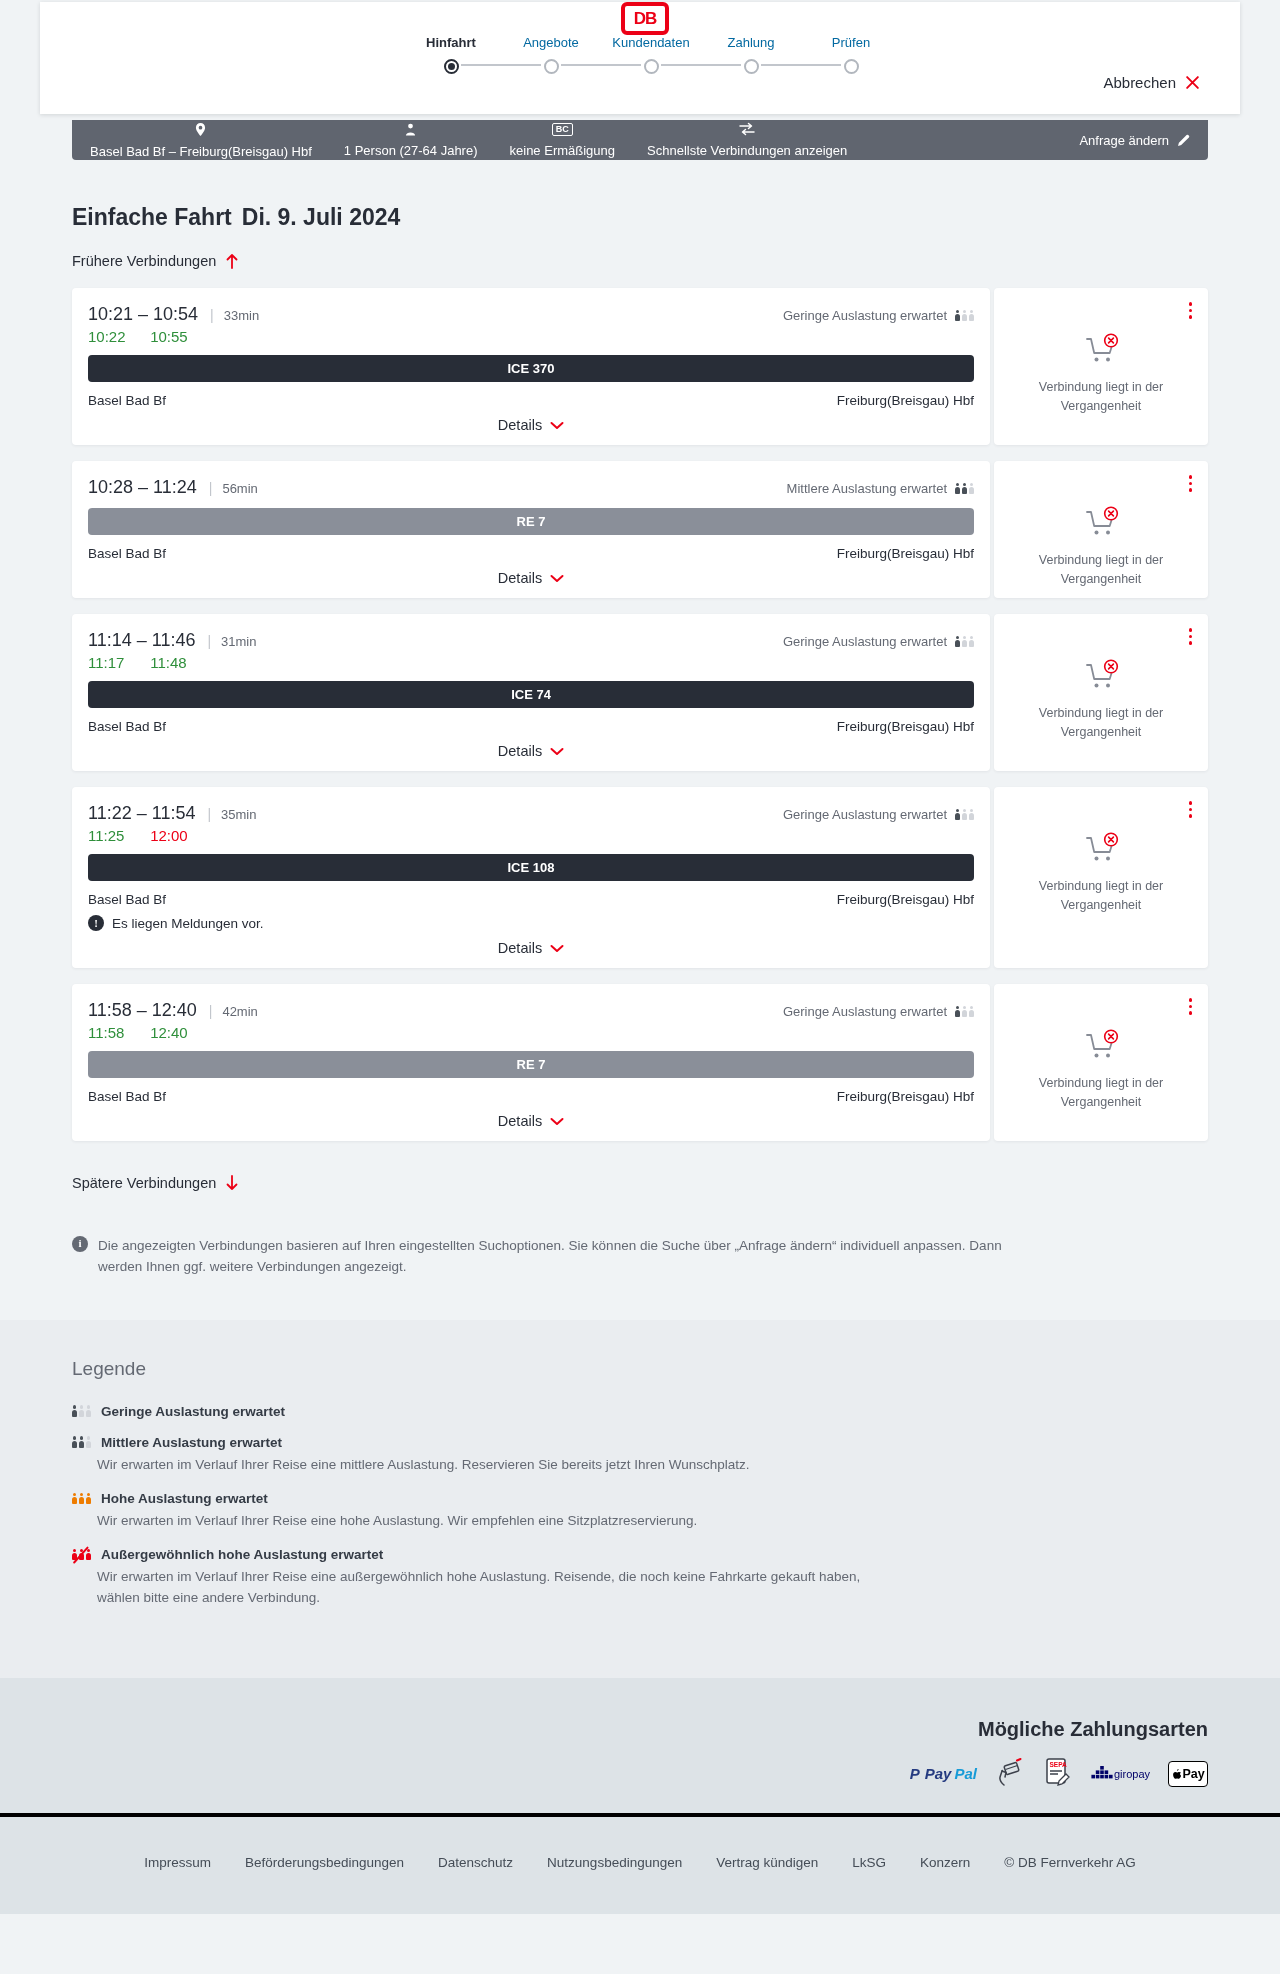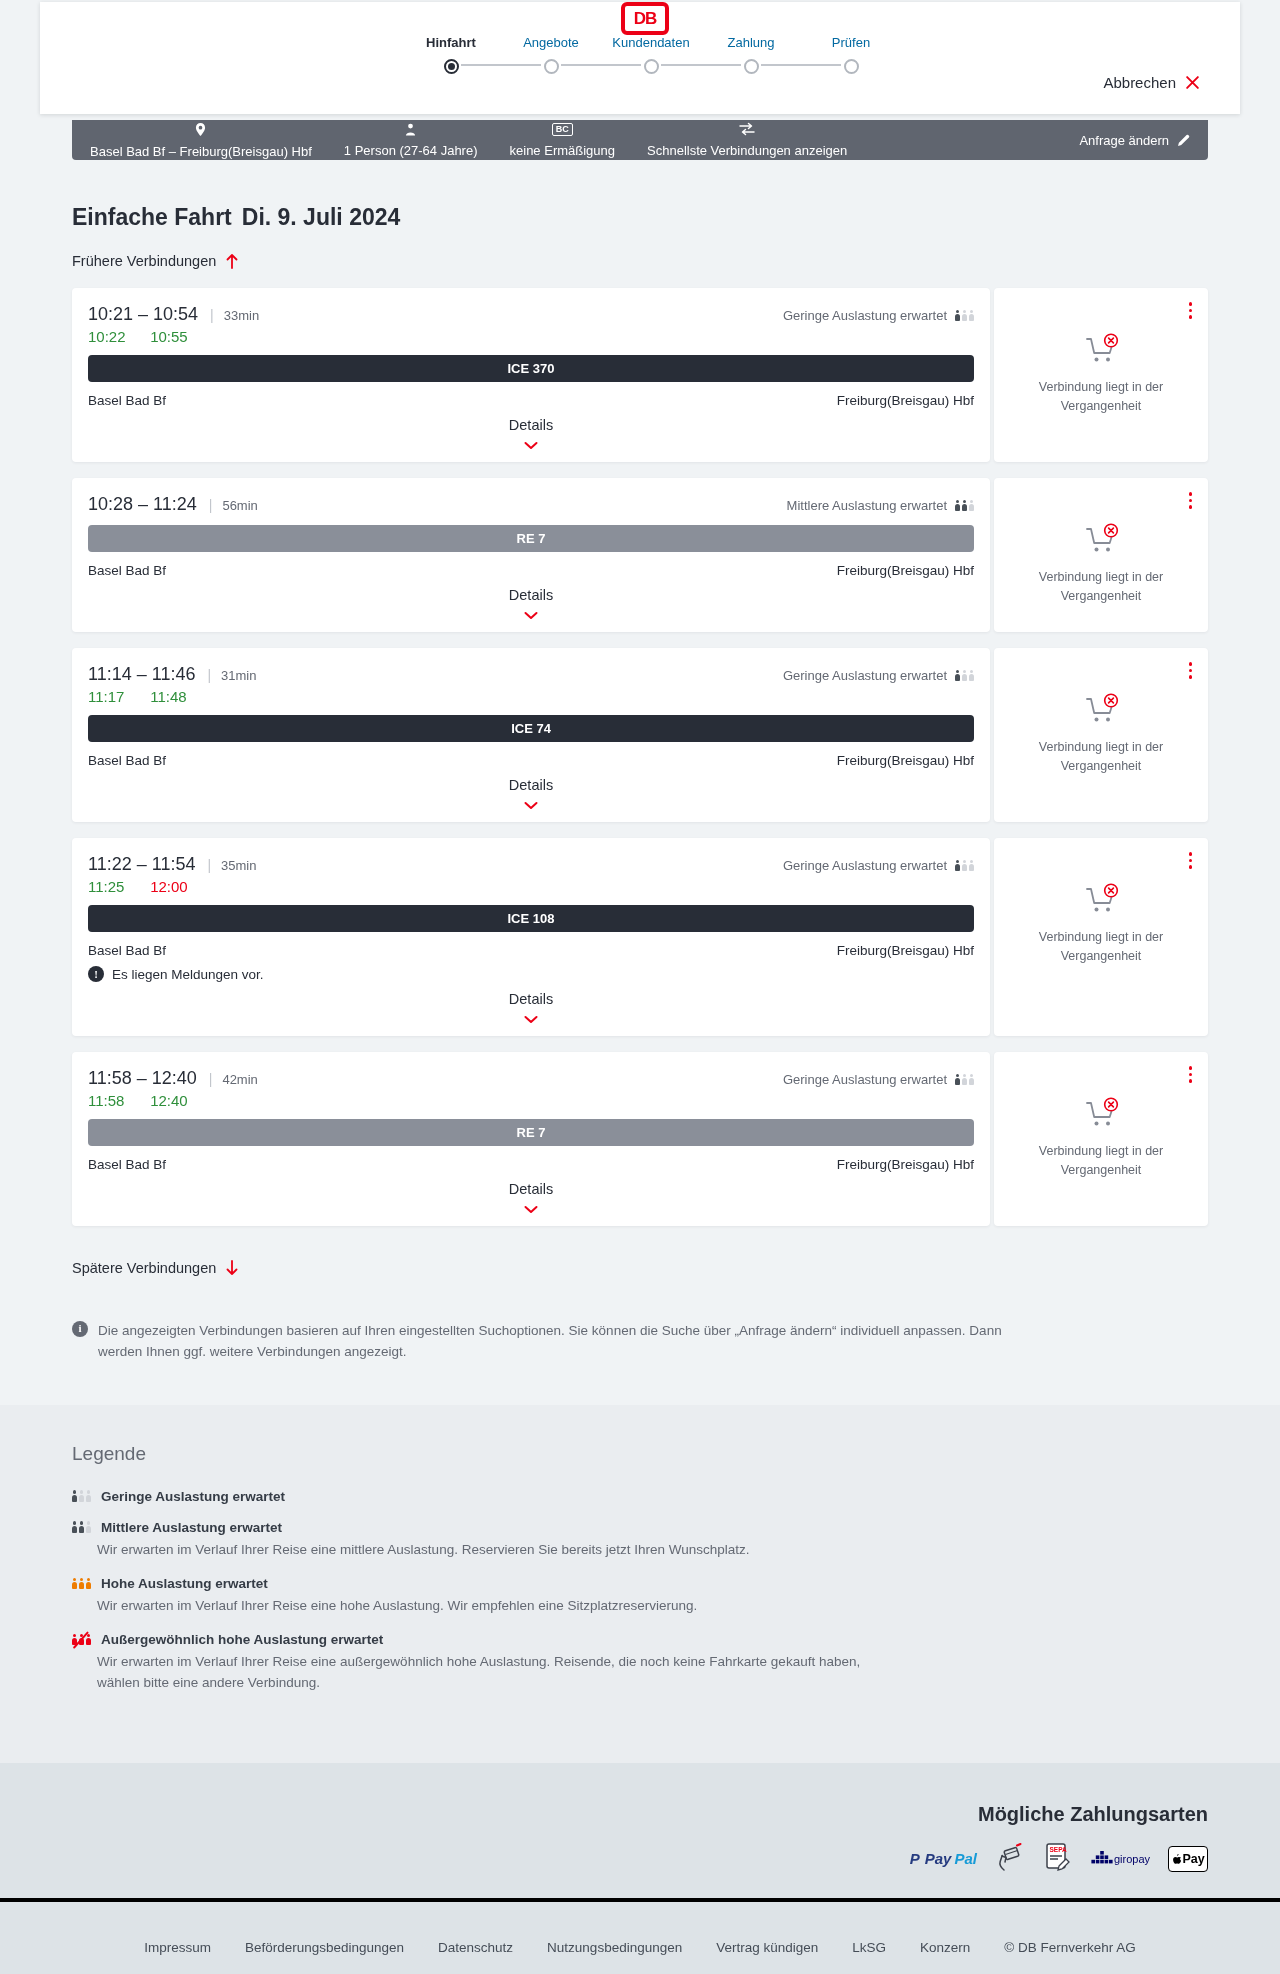--- a/index.html
+++ b/index.html
@@ -51,21 +51,21 @@
   .row2 { margin-top:3px; font-size:15px; }
   .rt { color:#2f8f3b; display:inline-block; min-width:44px; margin-right:14px; }
   .rt.delayed { color:#ec0016; }
   .band { margin-top:10px; height:27px; border-radius:4px; display:flex; align-items:center; justify-content:center;
     color:#fff; font-size:13px; font-weight:bold; }
   .band-dark { background:#282d37; }
   .band-gray { background:#8a8f99; }
   .stations { margin-top:11px; display:flex; justify-content:space-between; font-size:13.5px; }
   .msg-row { margin-top:8px; display:flex; align-items:center; gap:8px; font-size:13.5px; }
   .details-btn { margin:9px auto 0; display:flex; align-items:center; gap:8px; background:none; border:none;
-    font-family:inherit; font-size:14.5px; color:#282d37; cursor:pointer;flex-direction:column; }
+    font-family:inherit; font-size:14.5px; color:#282d37; cursor:pointer; }
 
   .side-card { width:214px; background:#fff; border-radius:4px; box-shadow:0 1px 3px rgba(40,45,55,.07);
     position:relative; display:flex; flex-direction:column; align-items:center; }
   .kebab { position:absolute; top:12px; right:14px; background:none; border:none; cursor:pointer;
     display:flex; flex-direction:column; gap:3px; padding:2px;}
   .kebab i { width:3.5px; height:3.5px; border-radius:50%; background:#ec0016; }
   .cart-wrap { margin-top:44px; }
   .past-note { margin-top:8px; font-size:12.5px; color:#646973; text-align:center; line-height:1.5; padding:0 28px; }
 
   

